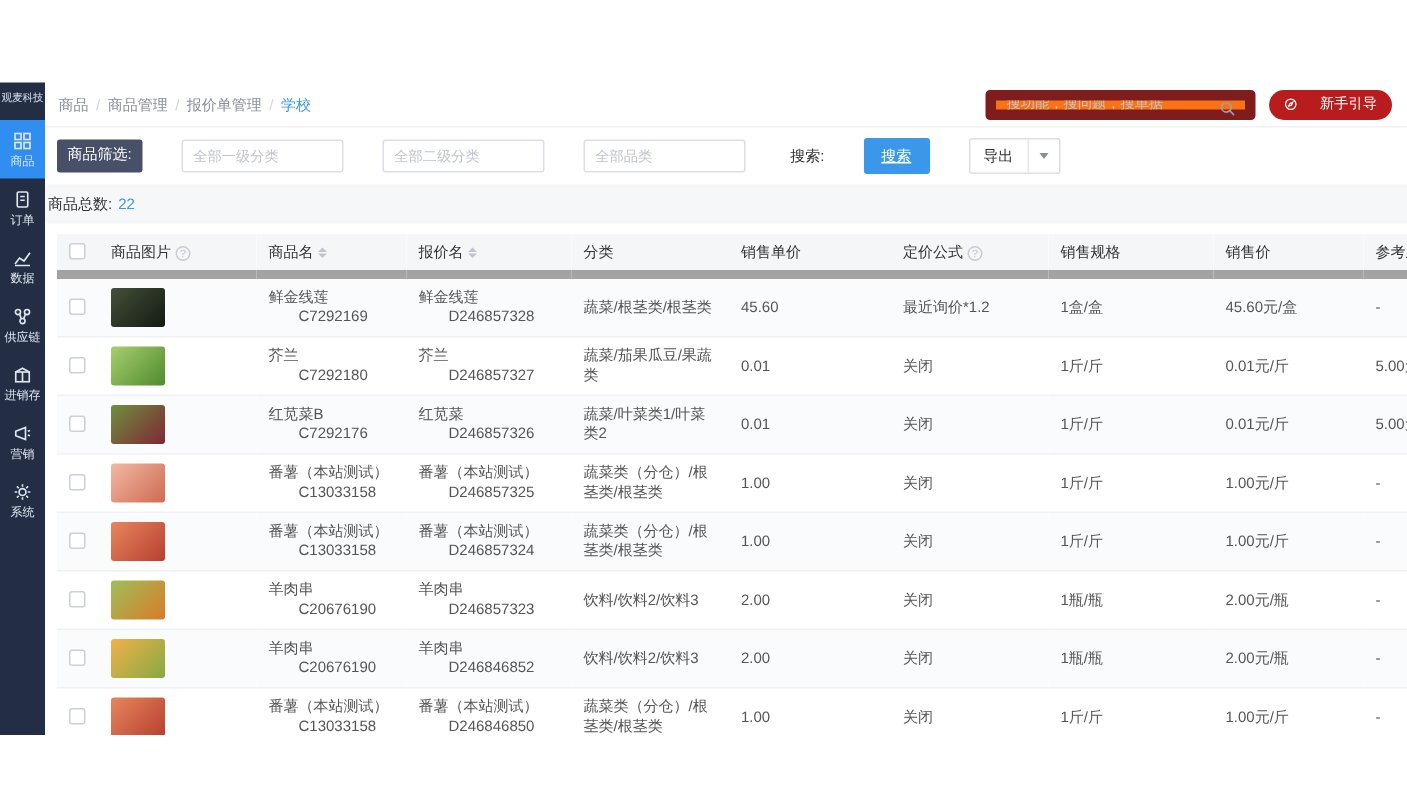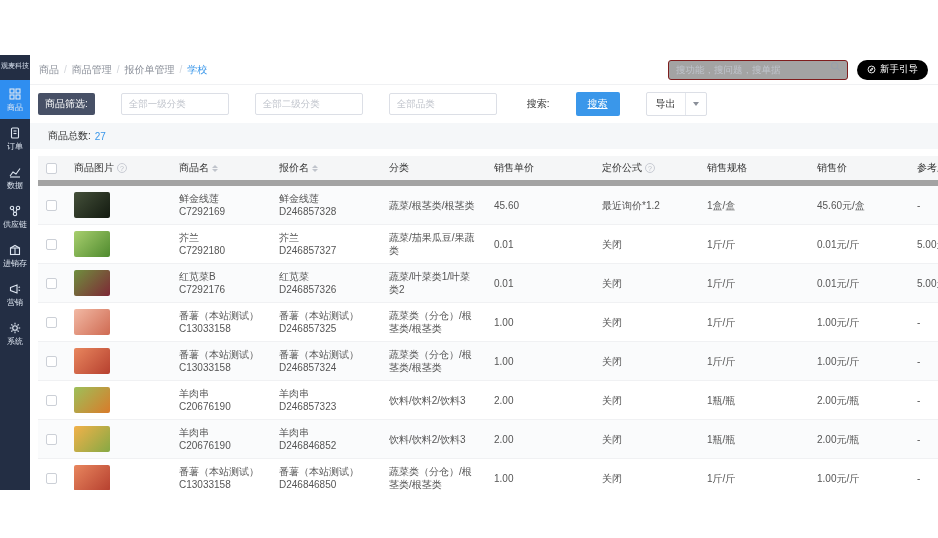--- a/index.html
+++ b/index.html
@@ -16,53 +16,53 @@
   .nicon { width:12px; height:12px; stroke:#dfe7f2; fill:none; stroke-width:1.1; }
 
   
   .main { flex:1; min-width:0; display:flex; flex-direction:column; background:#fff; }
   .topbar { height:30px; display:flex; align-items:center; justify-content:space-between; padding:0 10px 0 9px; border-bottom:1px solid #f0f1f3; }
   .breadcrumb { display:flex; align-items:center; font-size:10px; color:#8a8f99; }
   .crumb { cursor:pointer; }
   .crumb:not(:first-child)::before { content:"/"; margin:0 5px; color:#d3d6db; }
   .crumb.current { color:#3a97ea; }
   .topbar-right { display:flex; align-items:center; gap:9px; }
-  .global-search { width:180px; height:20px; border:1px solid #7f1d1d; border-radius:3px; display:flex; background:#a3a3a3; }
+  .global-search { width:180px; height:20px; border:7px solid #7f1d1d; border-radius:3px; display:flex; background:#f97316; }
   .global-search input { flex:1; min-width:0; border:none; outline:none; font-size:9.5px; padding:0 7px; color:#333; background:transparent; }
   .global-search input::placeholder { color:#c0c4cc; }
   .mag { width:11px; height:11px; margin-right:6px; stroke:#9aa0ab; fill:none; stroke-width:1.2; flex-shrink:0; }
-  .guide-btn { height:20px; border:none; background:#000000; color:#fff; font-size:9.5px; border-radius:10px; padding:0 10px; display:flex; align-items:center; gap:4px; cursor:pointer; font-family:inherit; }
+  .guide-btn { height:20px; border:none; background:#b91c1c; color:#fff; font-size:9.5px; border-radius:10px; padding:0 10px; display:flex; align-items:center; gap:15px; cursor:pointer; font-family:inherit; }
   .gicon { width:9px; height:9px; stroke:#fff; fill:none; stroke-width:1.2; }
 
   
   .filters { display:flex; align-items:center; gap:26px; padding:7px 8px; }
   .filter-tag { background:#475066; color:#fff; font-size:10px; height:22px; line-height:22px; padding:0 7px; border-radius:2px; flex-shrink:0; }
   .select { width:108px; height:22px; border:1px solid #dcdfe6; border-radius:2px; background:#fff; font-size:9.5px; color:#c0c4cc; display:flex; align-items:center; padding:0 7px; cursor:pointer; }
   .search-label { font-size:10px; color:#333; margin-left:4px; }
   .filter-input { width:132px; height:22px; border:1px solid #dcdfe6; border-radius:2px; font-size:9.5px; padding:0 7px; outline:none; font-family:inherit; }
   .filter-input::placeholder { color:#c0c4cc; }
   .search-btn { width:44px; height:24px; background:#3a97ea; border:none; border-radius:2px; color:#fff; font-size:10px; cursor:pointer; font-family:inherit;text-decoration:underline; }
   .export-btn { height:24px; background:#fff; border:1px solid #dcdfe6; border-radius:2px; display:flex; align-items:center; cursor:pointer; }
   .export-btn .elabel { font-size:10px; color:#333; padding:0 9px; }
   .export-btn .caret { padding:0 7px; border-left:1px solid #e4e7ed; height:100%; display:flex; align-items:center; }
   .caret::after { content:""; border-left:3.5px solid transparent; border-right:3.5px solid transparent; border-top:4px solid #8a8f99; }
 
   
-  .summary { height:26px; background:#f5f7f9; display:flex; align-items:center; gap:4px; padding:0 18px; font-size:10px; color:#333; flex-shrink:0; }
+  .summary { height:26px; background:#f5f7f9; display:flex; align-items:center; gap:4px; padding:0 2px; font-size:10px; color:#333; flex-shrink:0; }
   .count { color:#3a97ea; }
 
   
   .table-wrap { margin:7px 0 0 8px; width:900px; overflow:hidden; flex:1; }
   table { border-collapse:collapse; table-layout:fixed; width:951px; font-size:10px; color:#555; }
   thead th { background:#f5f6f7; height:27px; font-weight:normal; color:#333; text-align:left; padding:0 8px; border-bottom:6px solid #a3a3a3; white-space:nowrap; overflow:hidden; }
   tbody td { padding:6px 8px; border-bottom:1px solid #f0f1f3; vertical-align:middle; line-height:13px; }
   tbody tr:nth-child(odd) { background:#fafbfc; }
   .checkbox { display:inline-block; width:11px; height:11px; border:1px solid #ccd0d7; border-radius:2px; background:#fff; cursor:pointer; vertical-align:middle; }
   .thumb { width:36px; height:26px; border-radius:2px; }
-  .sub { color:#555; }
+  .sub { color:#555;margin-left:20px; }
   .sort { display:inline-block; margin-left:3px; vertical-align:-1px; }
   .sort::before { content:""; display:block; border-left:3px solid transparent; border-right:3px solid transparent; border-bottom:3.5px solid #c0c4cc; margin-bottom:1.5px; }
   .sort::after  { content:""; display:block; border-left:3px solid transparent; border-right:3px solid transparent; border-top:3.5px solid #c0c4cc; }
   .qicon { display:inline-block; width:10px; height:10px; border:1px solid #c9ccd4; border-radius:50%; font-size:7px; line-height:9px; text-align:center; color:#b9bdc6; margin-left:3px; vertical-align:0px; }
   .qicon::before { content:"?"; }
   .col-check{width:28px}.col-img{width:105px}.col-name{width:100px}.col-quote{width:110px}.col-cat{width:105px}
   .col-unit{width:108px}.col-formula{width:105px}.col-spec{width:110px}.col-price{width:100px}.col-cost{width:80px}
 </style>
 </head>
 <body>
@@ -179,21 +179,21 @@
       <span class="search-label">搜索:</span>
       <button class="search-btn">搜索</button>
       <div class="export-btn">
         <span class="elabel">导出</span>
         <span class="caret"></span>
       </div>
     </section>
 
     <div class="summary">
       <span>商品总数:</span>
-      <span class="count">27</span>
+      <span class="count">22</span>
     </div>
 
     <div class="table-wrap">
       <table>
         <colgroup>
           <col class="col-check">
             <col class="col-img">
             <col class="col-name">
             <col class="col-quote">
             <col class="col-cat">

